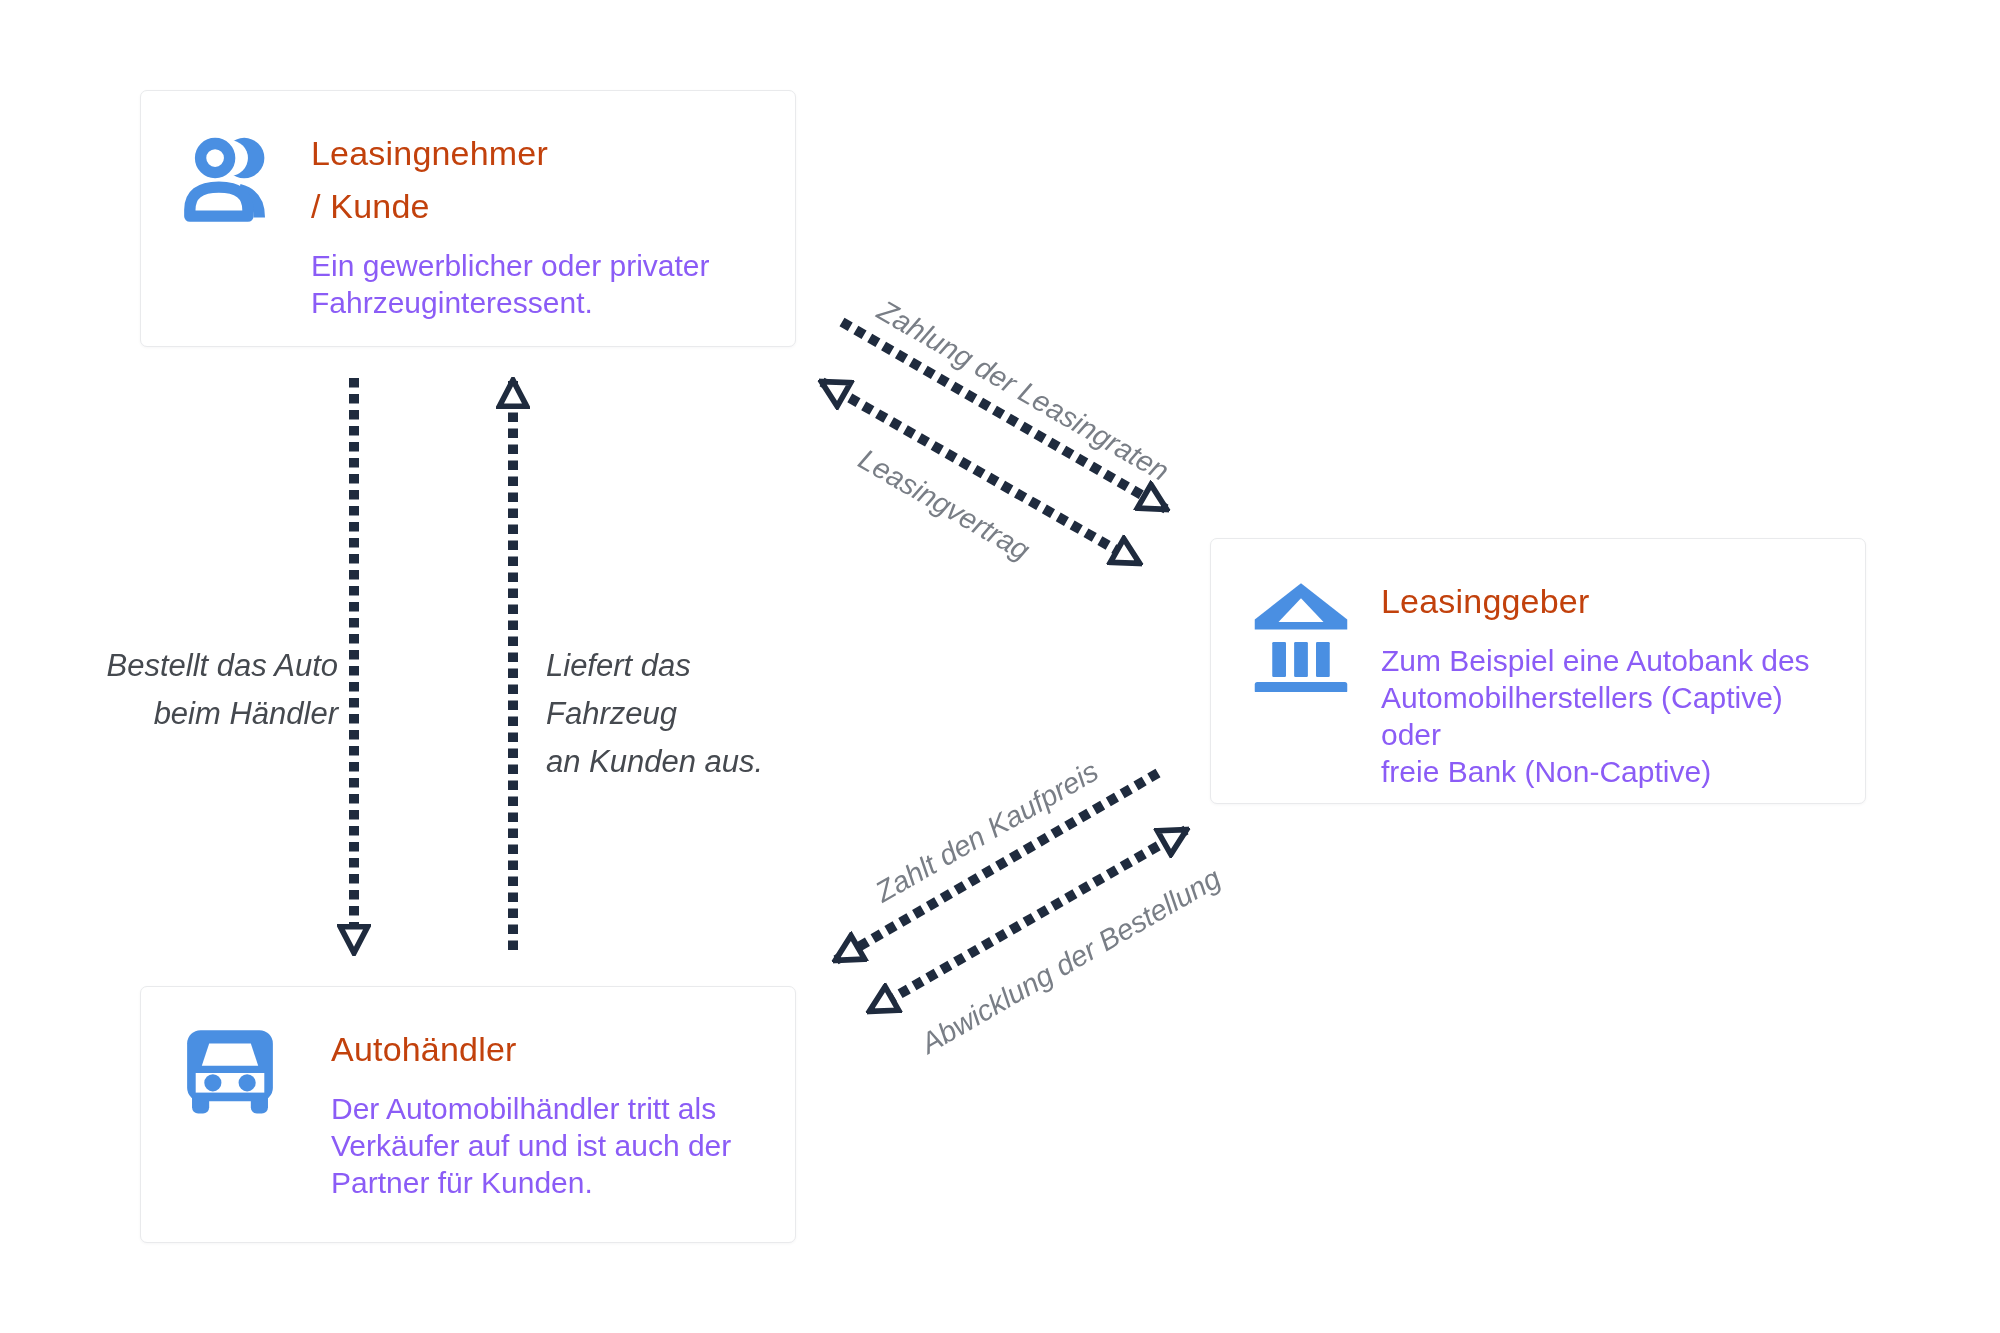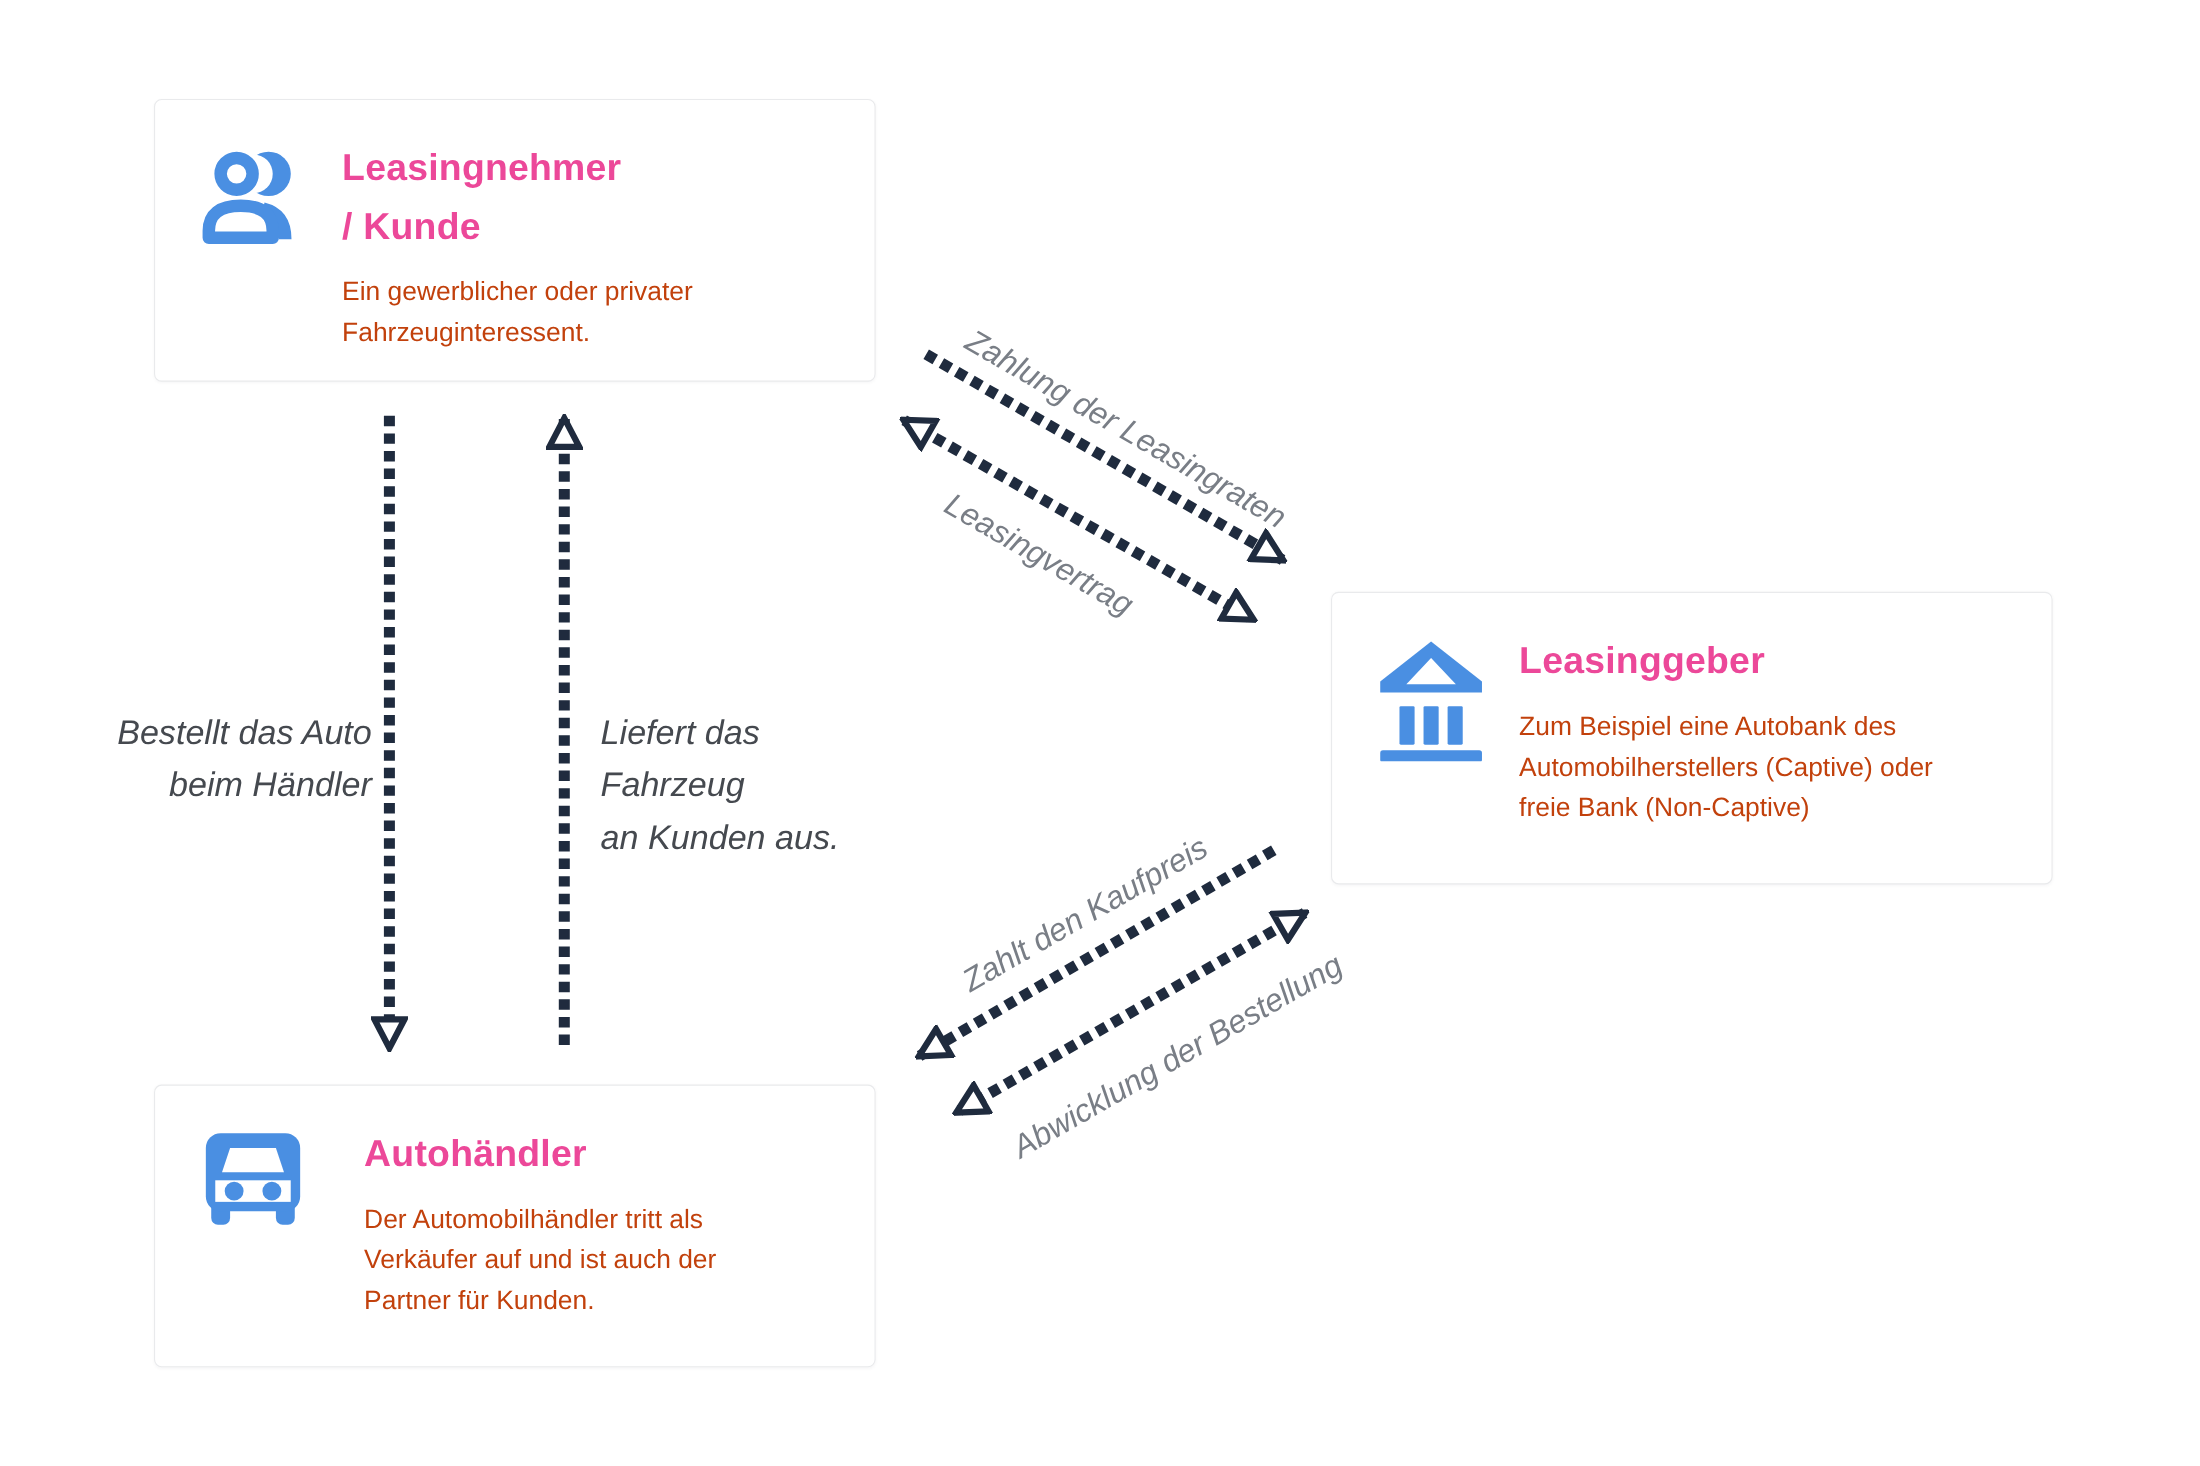--- a/index.html
+++ b/index.html
@@ -29,30 +29,30 @@
   .card-icon {
     flex: 0 0 130px;
     width: 130px;
     padding-top: 2px;
   }
   .card-text { flex: 1; }
   .card-title {
     margin: 0;
     font-size: 34px;
     line-height: 53px;
-    font-weight: 700;
+    font-weight: 400;
     letter-spacing: 0.2px;
-    color: #ec4899;
+    color: #c2410c;
     white-space: pre-line;
   }
   .card-desc {
     margin: 14px 0 0 0;
-    font-size: 24px;
+    font-size: 30px;
     line-height: 37px;
-    color: #c2410c;
+    color: #8b5cf6;
     white-space: pre-line;
   }
   .side-label {
     position: absolute;
     font-size: 31px;
     line-height: 48px;
     font-style: italic;
     color: #45494f;
     white-space: pre-line;
   }

